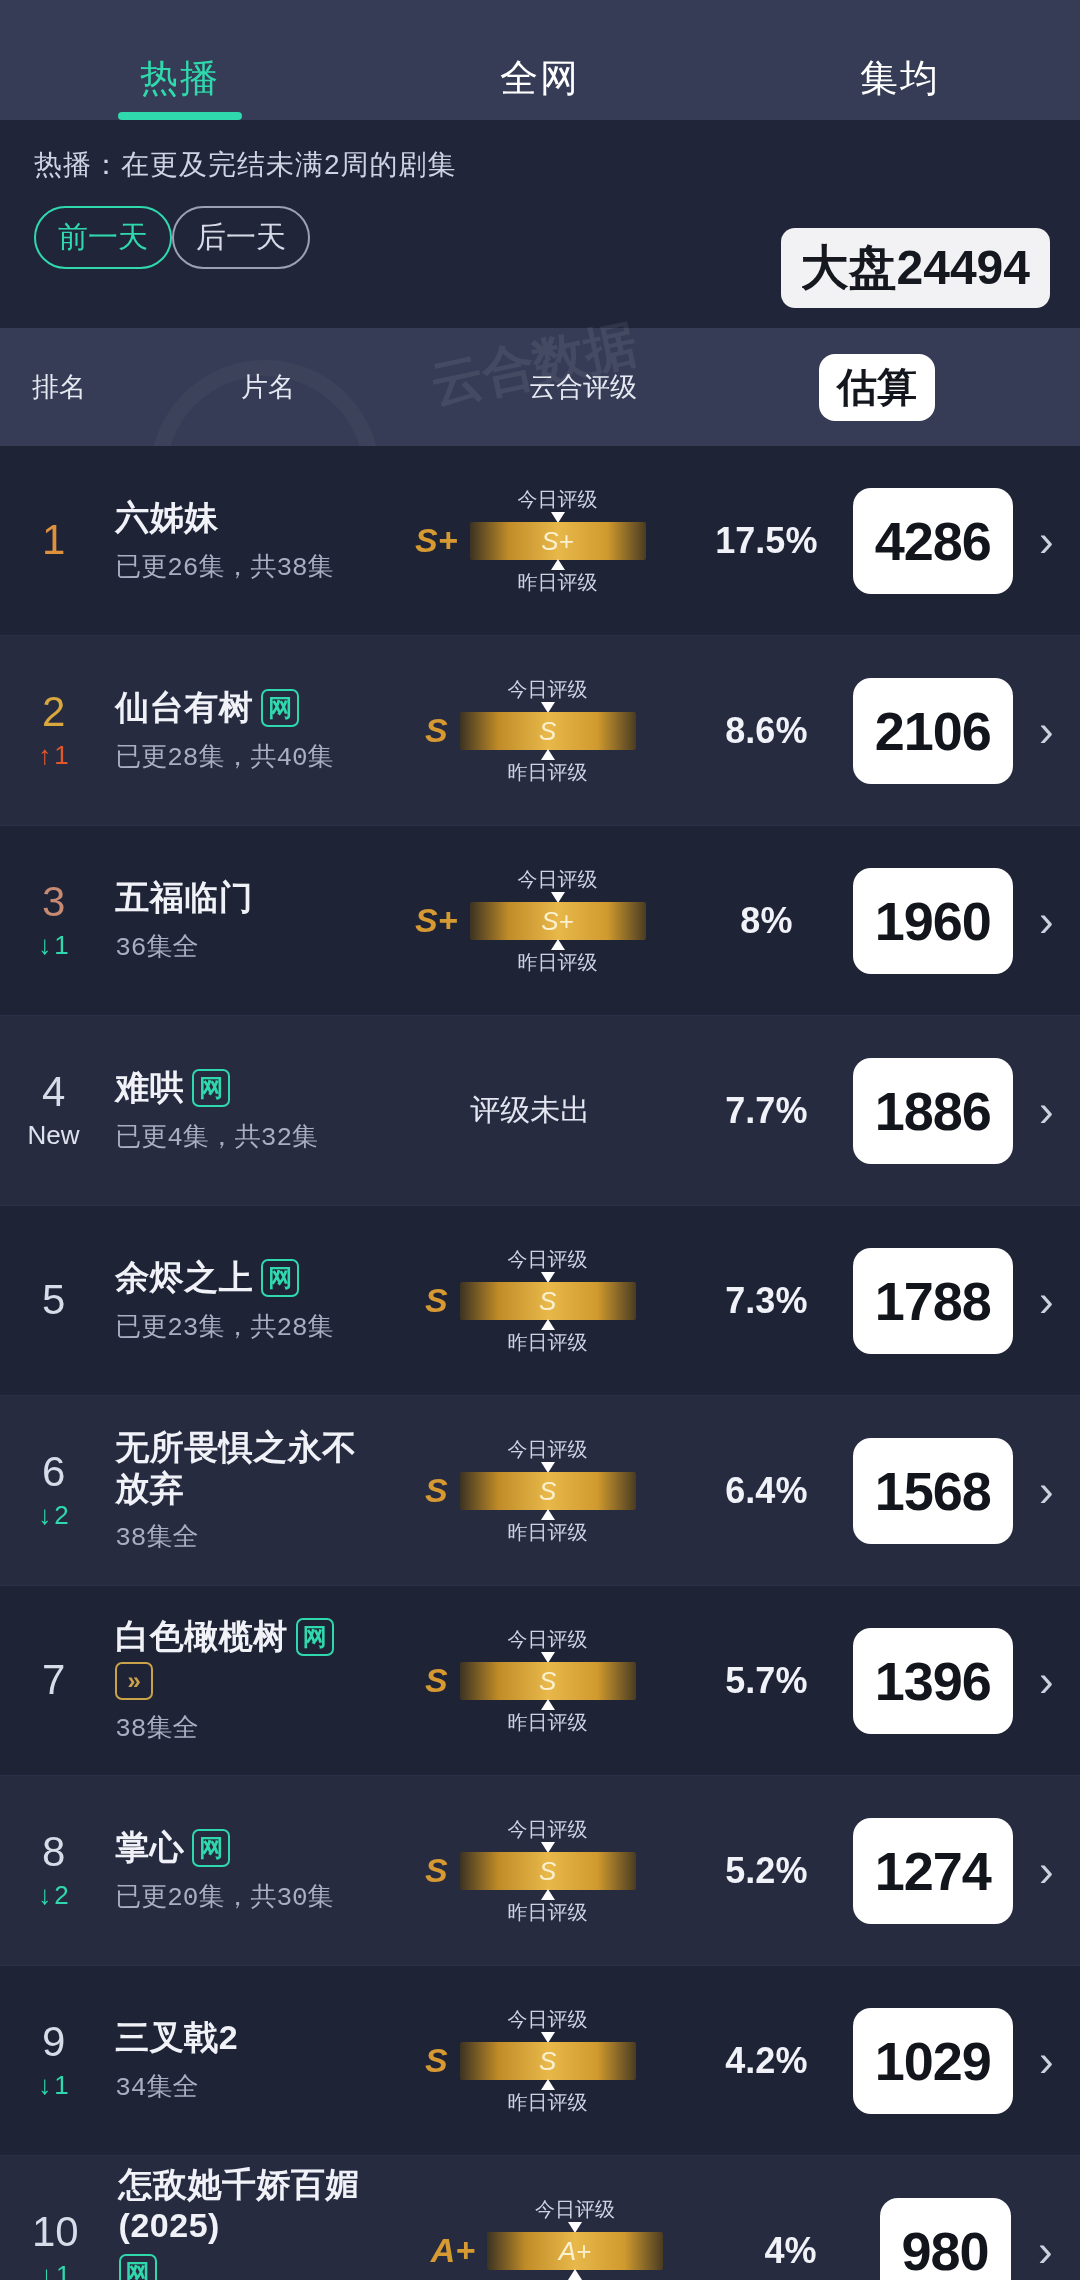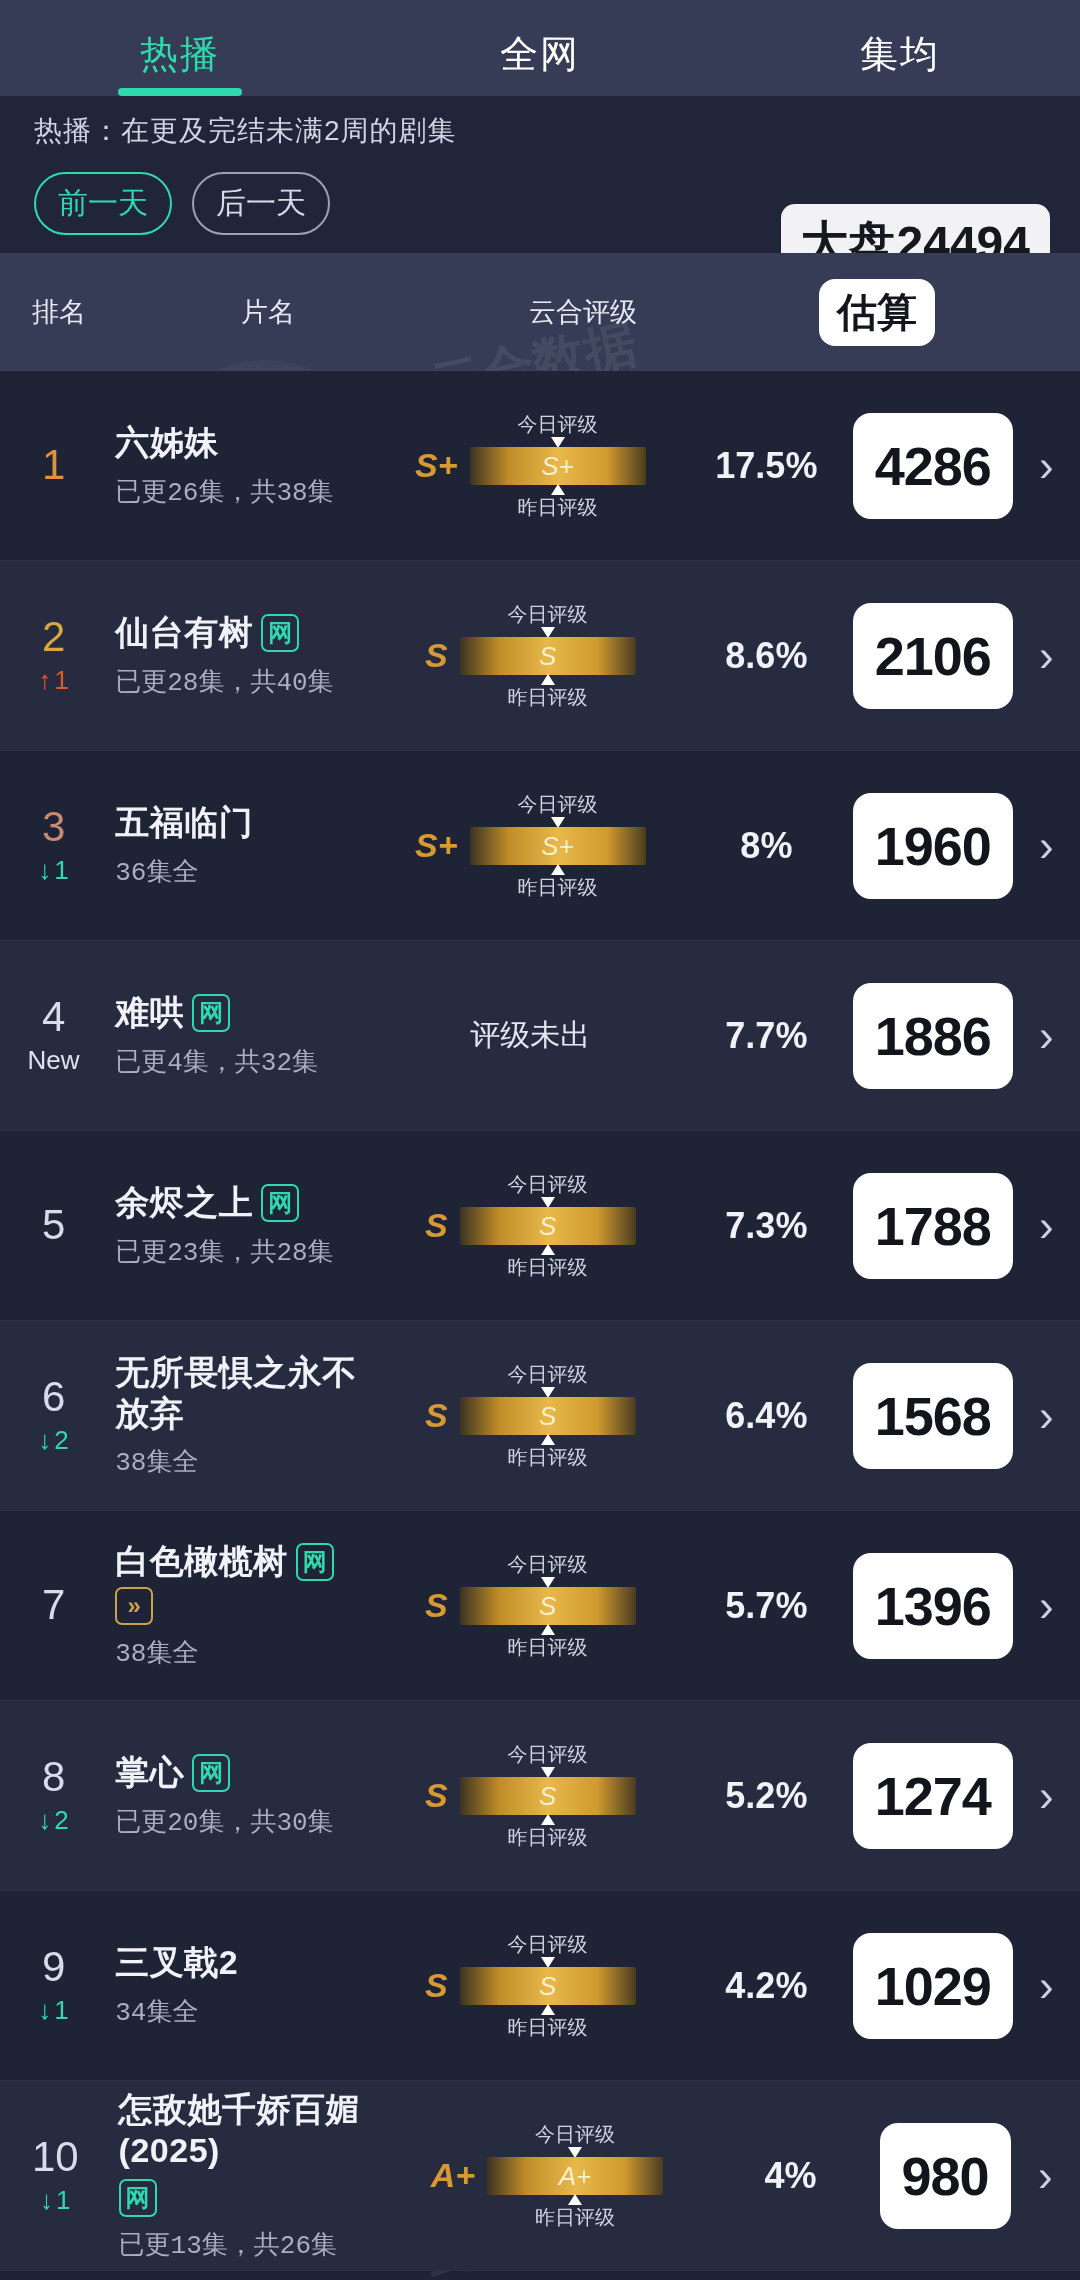--- a/index.html
+++ b/index.html
@@ -7,45 +7,45 @@
     width: 1080px; height: 2280px;
     background: #242a3e;
     font-family: "Liberation Sans", "DejaVu Sans", sans-serif;
     overflow: hidden;
   }
   .screen { position: relative; width: 1080px; height: 2280px; background: #1e2336; }
 
   
   .tabbar {
     display: flex; align-items: flex-end;
-    height: 96px; background: #363c55;
+    height: 120px; background: #363c55;
     position: relative;
   }
   .tab {
     flex: 1; text-align: center; position: relative;
     padding-bottom: 16px;
     font-size: 38px; color: #ffffff; letter-spacing: 2px;
   }
   .tab.active { color: #2fd9ad; }
   .tab .underline {
     position: absolute; left: 50%; transform: translateX(-50%);
     bottom: 0; width: 124px; height: 8px; border-radius: 4px;
     background: #2fd9ad;
   }
   .tab:not(.active) .underline { display: none; }
 
   
   .header {
     position: relative;
     background: #20253a;
-    padding: 16px 34px 24px 34px;
-    height: 157px;
+    padding: 26px 34px 24px 34px;
+    height: 208px;
   }
   .header-note { font-size: 28px; color: #cfd3e2; letter-spacing: 1px; }
-  .chipbar { display: flex; align-items: center; gap: 20px; margin-top: 22px; }
+  .chipbar { display: flex; align-items: center; gap: 0; margin-top: 22px; }
   .chip {
     border: 2px solid #2fd9ad; color: #2fd9ad;
     border-radius: 34px; padding: 9px 22px;
     font-size: 30px; white-space: nowrap;
     display: flex; align-items: center;
   }
   .chip.muted { border-color: #9aa0b6; color: #d7dae6; }
   .chip .sep {
     display: inline-block; width: 2px; height: 30px;
     background: #2fd9ad; margin: 0 12px;

